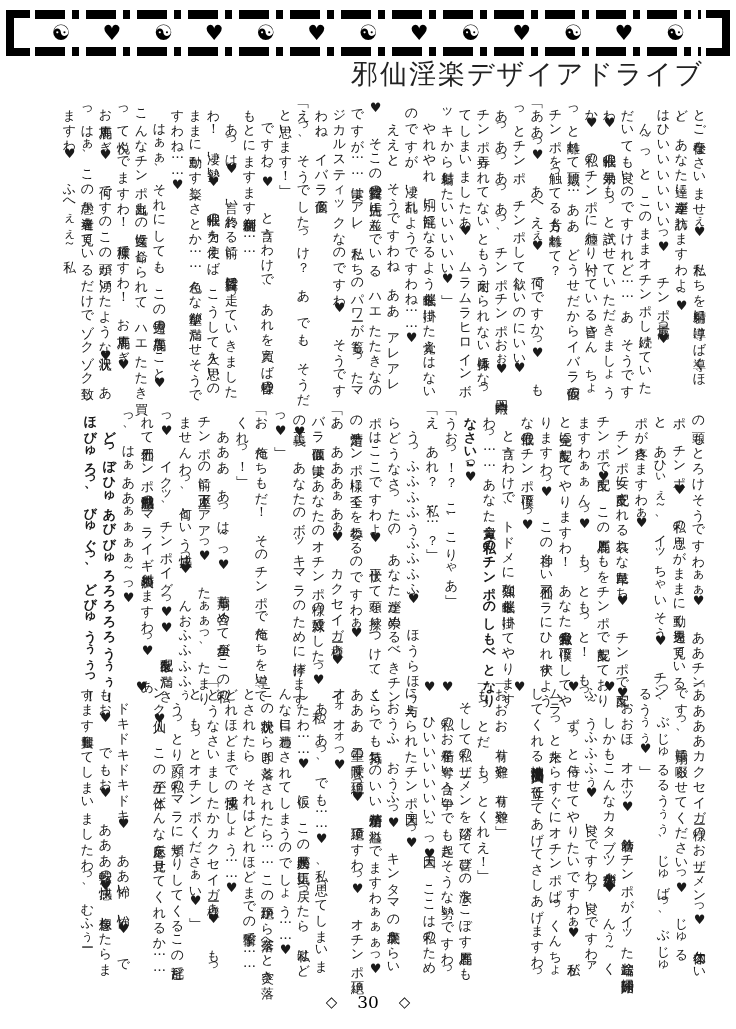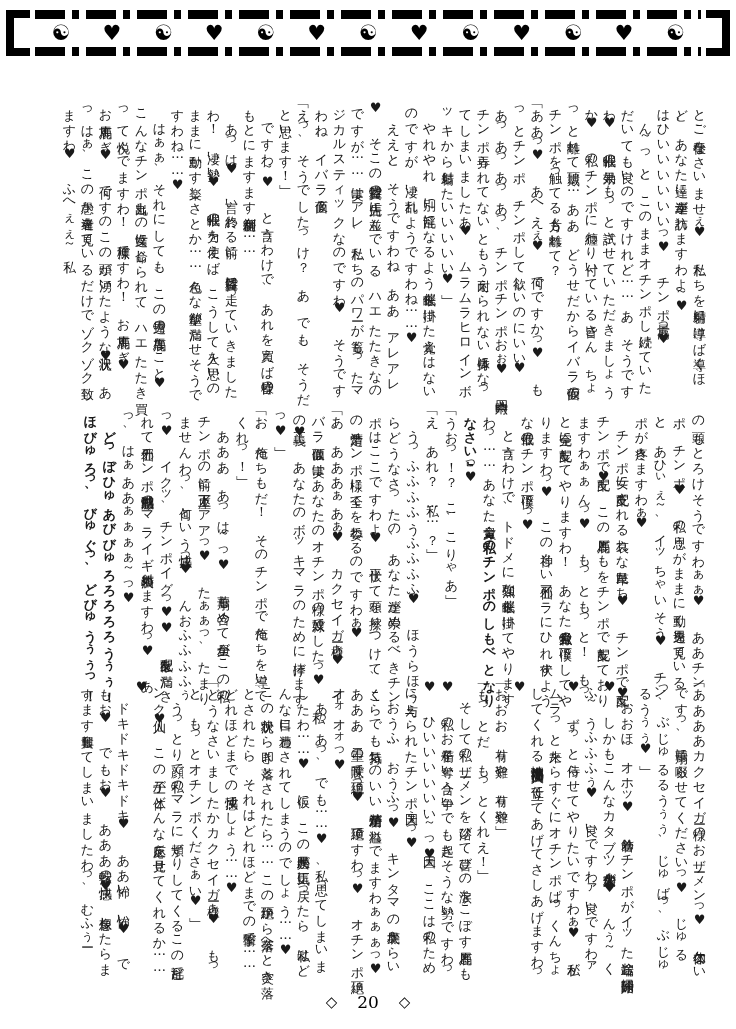--- a/index.html
+++ b/index.html
@@ -59,20 +59,21 @@
         <span class="deco-sym">♥</span>
         <span class="deco-sym">☯</span>
         <span class="deco-sym">♥</span>
         <span class="deco-sym">☯</span>
         <span class="deco-sym">♥</span>
         <span class="deco-sym">☯</span>
       </div>
     <div class="deco-end right"></div>
   </div>
 
+  <h1 class="title">邪仙淫楽デザイアドライブ</h1>
 
   <div class="vtext b1">
       <p class=""><span>とご奉仕なさいませぇ♥　私たちを射精に導けば導くほど、あなた達に幸運が訪れますわよ～♥</span></p>
       <p class=""><span>はひいいいいいいっ♥　チンポ最高っ♥</span></p>
       <p class="indent"><span>ん～っと、このままオチンポし続けていただいても良いのですけれど……あ、そうですわ♥　催眠の効果、もっと試させていただきましょうか♥　私のチンポに纏わり付いている皆さん、ちょっと離れて頂戴……ああ、どうせだからイバラ仮面のチンポを触ってる方々も離れて？</span></p>
       <p class=""><span>「ああっ♥　あへえぇ♥　何でですかっ♥　もっとチンポ、チンポして欲しいのにいい♥　あっあっあっあっ、チンポチンポおぉ♥　四六時中チンポ弄られてないともう耐えられない身体になってしまいましたあ♥　ムラムラヒロインボッキから射精したいいいいい♥」</span></p>
       <p class="indent"><span>やれやれ、別に淫乱になるよう催眠を掛けた覚えはないのですが、凄い乱れようですわね……♥</span></p>
       <p class="indent"><span>ええと、そうですわね、ああ、アレアレ♥　そこの雑貨屋の店先に並んでいる、ハエたたきなのですが……実はアレ、私たちのパワーが篭もったマジカルスティックなのですわ♥　そうですわね、イバラ仮面？</span></p>
       <p class=""><span>「えっ、そうでしたっけ？　あ、でも、そうだと思います！」</span></p>
       <p class="indent"><span>ですわ～♥　と言うわけで、あれを買えば皆様のもとにますます御利益が……</span></p>
@@ -99,17 +100,17 @@
       <p class="indent"><span>そして私のザーメンを浴びて喜びの涙をこぼす馬鹿ども♥　私のお精子を奪い合う争いでも起きそうな勢いですわっ♥　ひいいいいいい～っ天国♥　ここは私のために与えられたチンポ天国ぅっ♥</span></p>
       <p class="indent"><span>おうふ、おうふっ♥　キンタマの奥底からいくらでも気持ちのいい清楚精子が溢れでますわぁぁぁっ♥　あああ、二重の意味で絶頂っ♥　絶頂ですわっ♥　オチンポ絶頂オォオォっ♥</span></p>
       <p class="indent"><span>あっあっ、でも……♥　私、思ってしまいましたわ……♥　仮に、この愚民共が正気に戻ったら、私はどんな目に遭わされてしまうのでしょう……♥　この状況から叩き落とされたら……この絶頂から奈落へと突き落とされたら、それはどれほどまでの衝撃で……どれほどまでの快感でしょう……♥</span></p>
       <p class=""><span>「どうなさいましたかカクセイガー様ぁ♥　もっと、もっとオチンポくださぁい♥」</span></p>
       <p class="indent"><span>うっとり顔で私のマラに頬ずりしてくるこの淫乱ピンク仙人♥　この子が一体どんな反応を見せてくれるか……♥</span></p>
       <p class="indent"><span>ドキドキドキドキ♥　ああ怖い、怖い♥　でもお♥　でもお♥　あああ転落の快感♥　想像したらますます興奮してしまいましたわっ、むふぅー</span></p>
     </div>
 
   <div class="footer">
     <span class="diamond">◇</span>
-    <span class="pagenum">20</span>
+    <span class="pagenum">30</span>
     <span class="diamond">◇</span>
   </div>
 
 </div>
 
 </body></html>

